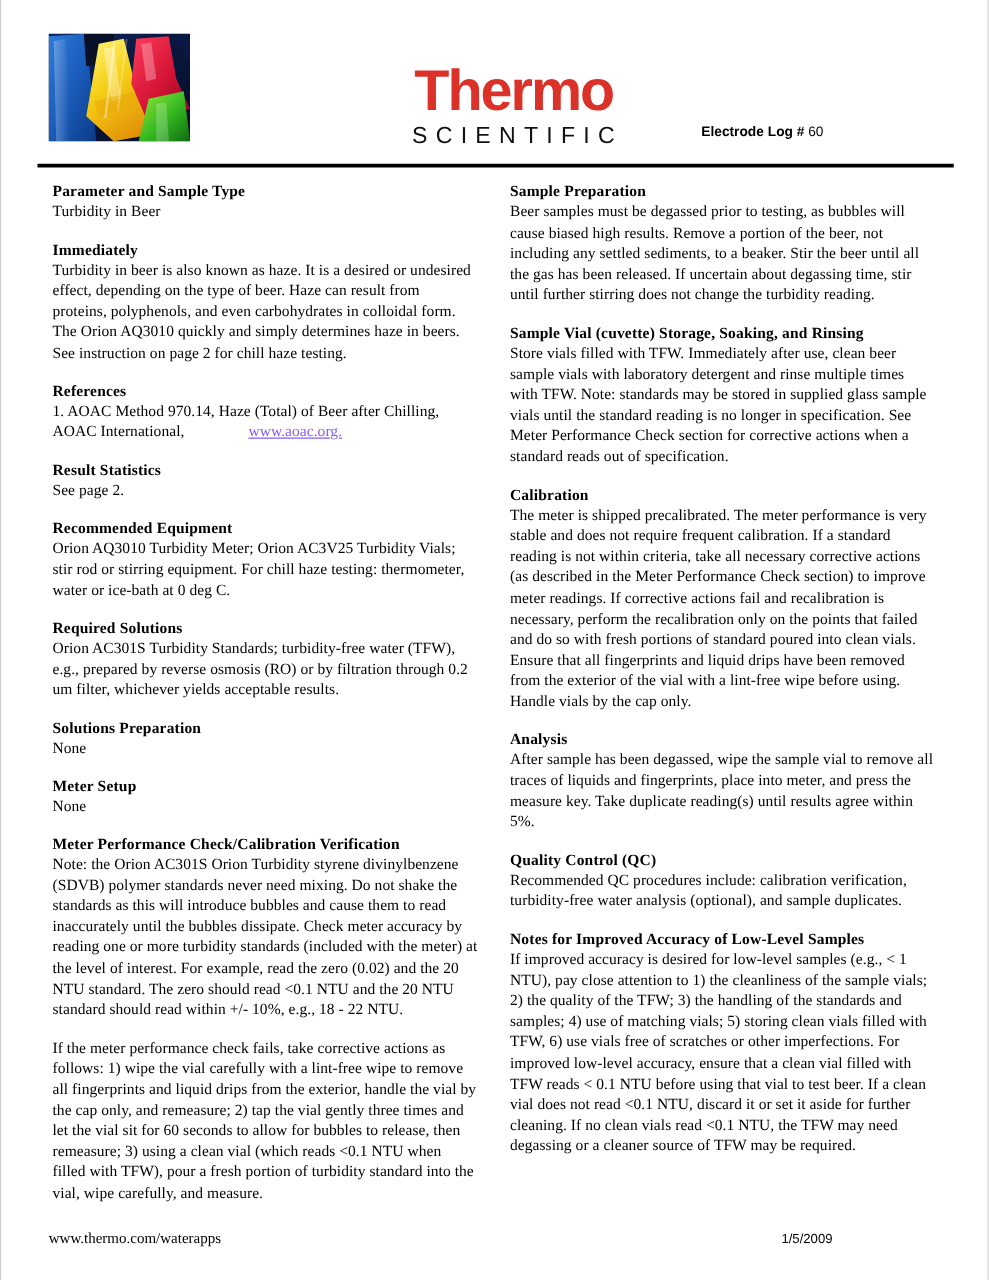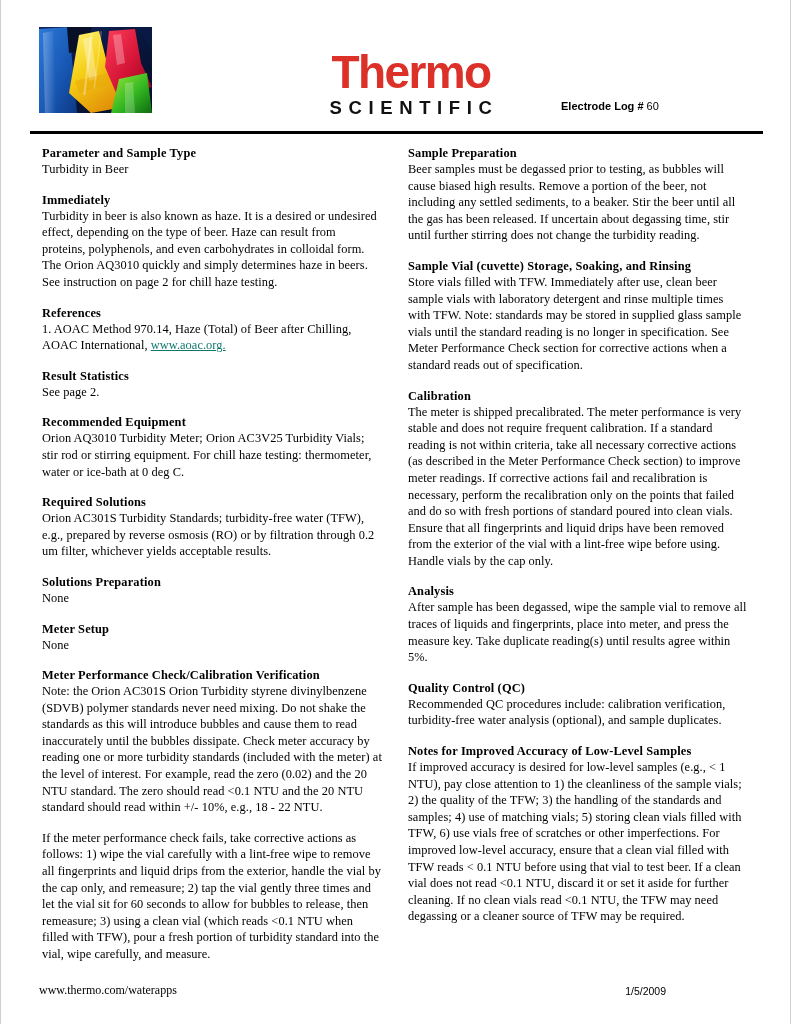--- a/index.html
+++ b/index.html
@@ -56,21 +56,21 @@
     font-family: "Liberation Sans", "DejaVu Sans", sans-serif;
     font-weight: bold;
     font-size: 46px;
     line-height: 46px;
     letter-spacing: -1.6px;
     color: #DB3128;
     margin: 0;
   }
   .brand-scientific {
     font-family: "Liberation Sans", "DejaVu Sans", sans-serif;
-    font-weight: bold;
+    font-weight: normal;
     font-size: 18.5px;
     line-height: 22px;
     letter-spacing: 6.6px;
     color: #111111;
     margin: 2px 0 0 0;
     padding-left: 6px;
   }
 
   .electrode-log {
     position: absolute;
@@ -126,22 +126,23 @@
     font-size: 12.4px;
     line-height: 16.6px;
     margin: 0;
     text-align: left;
     letter-spacing: 0.05px;
   }
   .section { margin-bottom: 15px; }
   .section p + p { margin-top: 14px; }
 
   a.link {
-    color: #0f766e;
+    color: #8b5cf6;
     text-decoration: underline;
+    margin-left: 48px;
   }
 
   
   .footer {
     position: absolute;
     left: 0;
     bottom: 0;
     width: 703px;
     height: 46px;
   }

